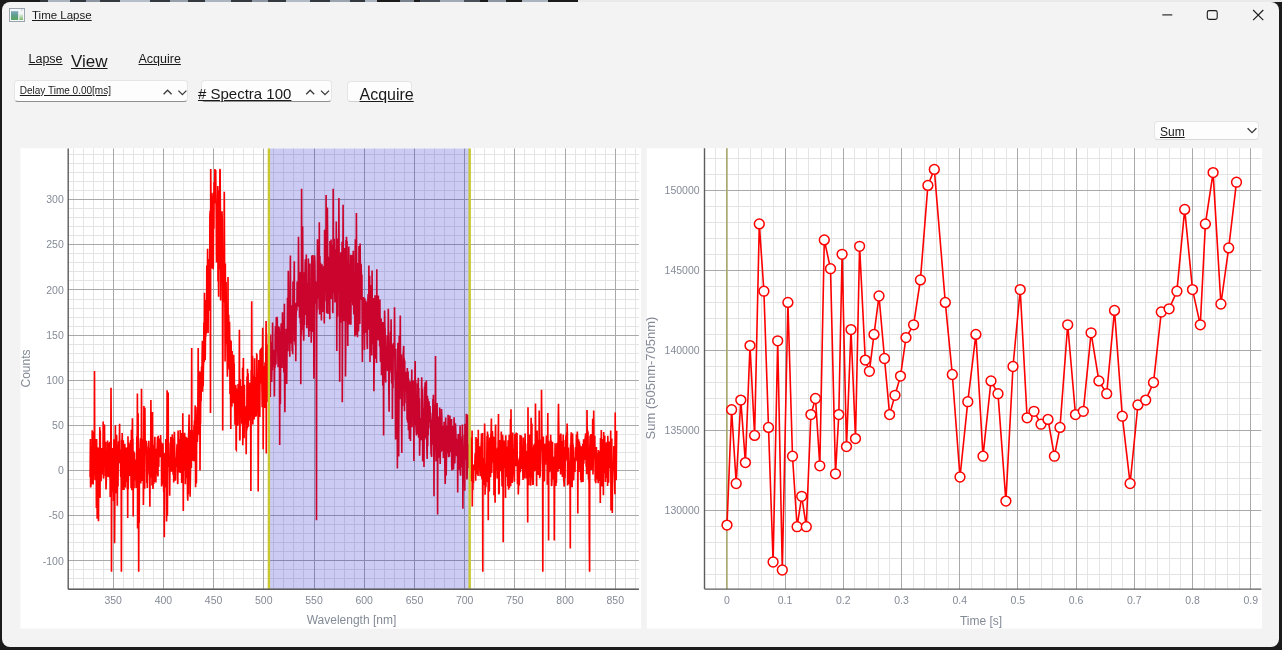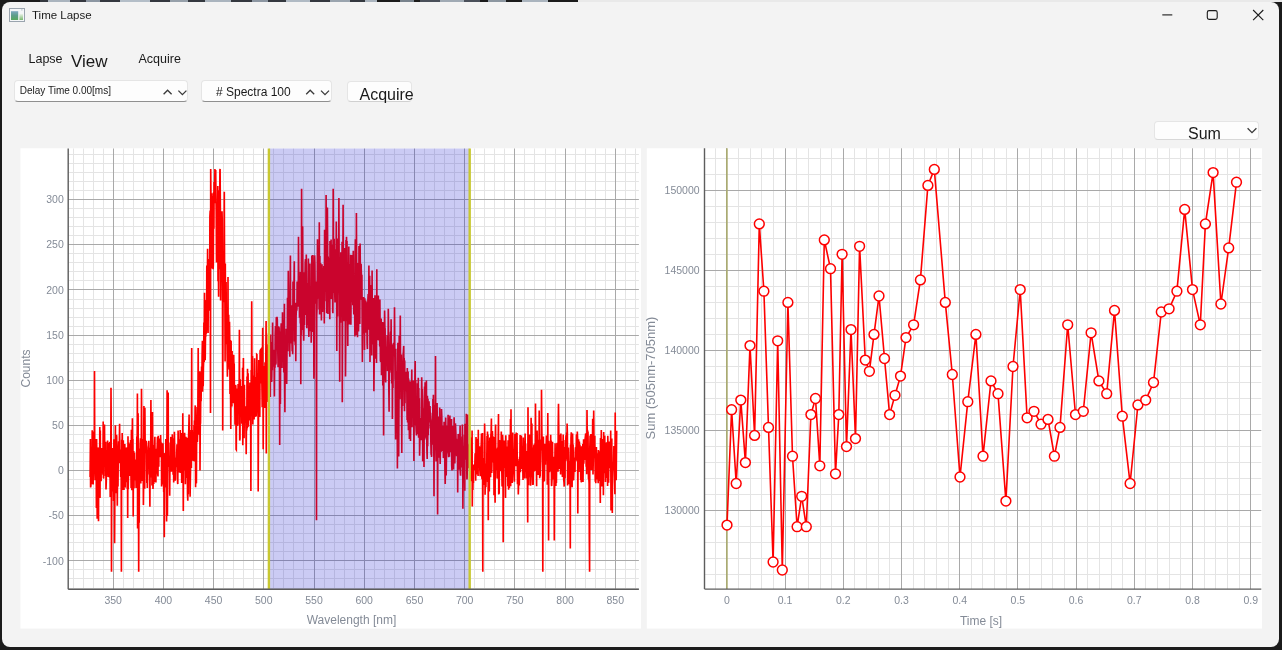--- a/index.html
+++ b/index.html
@@ -1,16 +1,16 @@
 <!DOCTYPE html>
 <html><head><meta charset="utf-8"><style>
 * { margin:0; padding:0; box-sizing:border-box; }
 body { width:1282px; height:650px; background:#1b1b1b; font-family:"Liberation Sans",sans-serif; position:relative; overflow:hidden; }
 #win { position:absolute; left:2px; top:2px; width:1277px; height:645px; background:#f3f3f3; border-radius:8px; }
-.t { position:absolute; white-space:nowrap; color:#1a1a1a; }
+.t { position:absolute; white-space:nowrap; color:#1a1a1a;text-decoration:underline; }
 .box { position:absolute; background:#fdfdfd; border:1px solid #e5e5e5; border-bottom:1px solid #8f8f8f; border-radius:4px; }
 </style></head>
 <body>
 <div style="position:absolute;left:578px;top:0;width:704px;height:2px;background:#e9e9e9"></div>
 <div style="position:absolute;left:40px;top:0;width:330px;height:2px;background:#34383f"></div>
 <div style="position:absolute;left:420px;top:0;width:60px;height:2px;background:#4a505a"></div>
 <div style="position:absolute;left:48px;top:0;width:22px;height:2px;background:#aab4be"></div>
 <div style="position:absolute;left:86px;top:0;width:14px;height:2px;background:#8c96a2"></div>
 <div style="position:absolute;left:120px;top:0;width:30px;height:2px;background:#b4bec8"></div>
 <div style="position:absolute;left:170px;top:0;width:18px;height:2px;background:#96a0aa"></div>
@@ -43,23 +43,23 @@
 </svg>
 <div class="t" style="left:32px;top:8.5px;font-size:11.5px;line-height:12.5px">Time Lapse</div>
 <div class="t" style="left:28.5px;top:52px;font-size:12.5px">Lapse</div>
 <div class="t" style="left:71px;top:52px;font-size:17px">View</div>
 <div class="t" style="left:138.5px;top:52px;font-size:12.5px">Acquire</div>
 <div class="box" style="left:13.6px;top:80.3px;width:174.7px;height:22px"></div>
 <div class="box" style="left:201.3px;top:80.3px;width:130.9px;height:22px"></div>
 <div class="box" style="left:346.6px;top:81.3px;width:65.5px;height:20.3px;border-bottom-color:#d0d0d0"></div>
 <div class="box" style="left:1153.5px;top:120.7px;width:105.5px;height:19.6px;border-bottom-color:#d8d8d8"></div>
 <div class="t" style="left:19.8px;top:85px;font-size:10px">Delay Time 0.00[ms]</div>
-<div class="t" style="left:216px;top:85px;font-size:12px"># Spectra 100</div>
+<div class="t" style="left:198px;top:85px;font-size:15px"># Spectra 100</div>
 <div class="t" style="left:359.5px;top:85.5px;font-size:16px">Acquire</div>
-<div class="t" style="left:1188px;top:124.5px;font-size:16px">Sum</div>
+<div class="t" style="left:1160px;top:124.5px;font-size:12px">Sum</div>
 <svg style="position:absolute;left:0;top:0" width="1282" height="650" viewBox="0 0 1282 650">
 <rect x="20.4" y="148.3" width="620.6" height="480.3" fill="#ffffff"></rect>
 <rect x="646.8" y="148.3" width="615.2" height="480.3" fill="#ffffff"></rect>
 <path d="M73.5 148.5V589.3 M83.5 148.5V589.3 M93.5 148.5V589.3 M103.5 148.5V589.3 M123.5 148.5V589.3 M133.5 148.5V589.3 M143.5 148.5V589.3 M153.5 148.5V589.3 M173.5 148.5V589.3 M183.5 148.5V589.3 M193.5 148.5V589.3 M203.5 148.5V589.3 M223.5 148.5V589.3 M233.5 148.5V589.3 M243.5 148.5V589.3 M253.5 148.5V589.3 M273.5 148.5V589.3 M283.5 148.5V589.3 M293.5 148.5V589.3 M303.5 148.5V589.3 M324.5 148.5V589.3 M334.5 148.5V589.3 M344.5 148.5V589.3 M354.5 148.5V589.3 M374.5 148.5V589.3 M384.5 148.5V589.3 M394.5 148.5V589.3 M404.5 148.5V589.3 M424.5 148.5V589.3 M434.5 148.5V589.3 M444.5 148.5V589.3 M454.5 148.5V589.3 M474.5 148.5V589.3 M484.5 148.5V589.3 M494.5 148.5V589.3 M504.5 148.5V589.3 M524.5 148.5V589.3 M534.5 148.5V589.3 M545.5 148.5V589.3 M555.5 148.5V589.3 M575.5 148.5V589.3 M585.5 148.5V589.3 M595.5 148.5V589.3 M605.5 148.5V589.3 M625.5 148.5V589.3 M635.5 148.5V589.3 M68.2 588.5H638.9 M68.2 578.5H638.9 M68.2 569.5H638.9 M68.2 551.5H638.9 M68.2 542.5H638.9 M68.2 533.5H638.9 M68.2 524.5H638.9 M68.2 506.5H638.9 M68.2 497.5H638.9 M68.2 488.5H638.9 M68.2 479.5H638.9 M68.2 461.5H638.9 M68.2 452.5H638.9 M68.2 443.5H638.9 M68.2 434.5H638.9 M68.2 416.5H638.9 M68.2 407.5H638.9 M68.2 398.5H638.9 M68.2 389.5H638.9 M68.2 371.5H638.9 M68.2 362.5H638.9 M68.2 353.5H638.9 M68.2 344.5H638.9 M68.2 326.5H638.9 M68.2 317.5H638.9 M68.2 308.5H638.9 M68.2 299.5H638.9 M68.2 280.5H638.9 M68.2 271.5H638.9 M68.2 262.5H638.9 M68.2 253.5H638.9 M68.2 235.5H638.9 M68.2 226.5H638.9 M68.2 217.5H638.9 M68.2 208.5H638.9 M68.2 190.5H638.9 M68.2 181.5H638.9 M68.2 172.5H638.9 M68.2 163.5H638.9 M68.2 154.5H638.9" stroke="#e4e4e4" stroke-width="1" fill="none"></path>
 <path d="M113.5 148.5V589.3 M163.5 148.5V589.3 M213.5 148.5V589.3 M263.5 148.5V589.3 M314.5 148.5V589.3 M364.5 148.5V589.3 M414.5 148.5V589.3 M464.5 148.5V589.3 M514.5 148.5V589.3 M565.5 148.5V589.3 M615.5 148.5V589.3 M68.2 560.5H638.9 M68.2 515.5H638.9 M68.2 470.5H638.9 M68.2 425.5H638.9 M68.2 380.5H638.9 M68.2 335.5H638.9 M68.2 289.5H638.9 M68.2 244.5H638.9 M68.2 199.5H638.9" stroke="#a9a9a9" stroke-width="1" fill="none"></path>
 <polyline points="90.1,476.9 90.4,439.1 90.6,487.4 90.9,485.7 91.1,471.5 91.4,478.0 91.7,454.1 91.9,484.3 92.2,430.2 92.5,453.1 92.7,463.3 93.0,459.3 93.2,484.6 93.5,431.4 93.8,467.9 94.0,459.8 94.3,470.1 94.5,370.9 94.8,470.2 95.1,480.3 95.3,454.1 95.6,439.1 95.8,440.4 96.1,442.7 96.4,508.1 96.6,438.9 96.9,460.4 97.2,518.7 97.4,460.6 97.7,465.7 97.9,447.4 98.2,454.6 98.5,521.2 98.7,479.6 99.0,448.3 99.2,449.0 99.5,489.4 99.8,427.0 100.0,497.9 100.3,430.5 100.5,467.7 100.8,472.9 101.1,481.3 101.3,451.2 101.6,448.2 101.9,451.0 102.1,462.2 102.4,451.9 102.6,461.4 102.9,474.7 103.2,421.5 103.4,477.7 103.7,478.4 103.9,431.3 104.2,439.3 104.5,424.6 104.7,447.0 105.0,450.0 105.2,442.8 105.5,476.1 105.8,441.7 106.0,489.4 106.3,481.3 106.6,453.2 106.8,457.0 107.1,466.8 107.3,474.7 107.6,440.6 107.9,464.6 108.1,476.9 108.4,472.0 108.6,449.0 108.9,442.7 109.2,457.3 109.4,477.4 109.7,443.7 109.9,441.9 110.2,496.9 110.5,475.3 110.7,478.8 111.0,387.8 111.3,453.1 111.5,571.7 111.8,455.7 112.0,486.0 112.3,448.0 112.6,452.7 112.8,451.4 113.1,491.5 113.3,468.0 113.6,500.9 113.9,439.3 114.1,482.6 114.4,490.2 114.6,543.2 114.9,484.6 115.2,447.3 115.4,425.2 115.7,493.3 116.0,447.3 116.2,443.7 116.5,434.8 116.7,436.8 117.0,474.5 117.3,505.7 117.5,480.2 117.8,459.3 118.0,486.6 118.3,449.6 118.6,441.4 118.8,463.3 119.1,451.3 119.3,448.2 119.6,423.7 119.9,463.3 120.1,455.1 120.4,452.7 120.7,477.1 120.9,449.5 121.2,480.0 121.4,571.7 121.7,439.7 122.0,459.5 122.2,433.1 122.5,487.4 122.7,489.9 123.0,482.5 123.3,440.3 123.5,452.6 123.8,468.4 124.0,490.0 124.3,445.4 124.6,464.0 124.8,444.0 125.1,468.3 125.4,486.1 125.6,486.4 125.9,447.4 126.1,449.0 126.4,482.2 126.7,468.1 126.9,476.2 127.2,475.3 127.4,447.2 127.7,517.9 128.0,436.2 128.2,489.2 128.5,474.3 128.7,442.4 129.0,466.7 129.3,448.5 129.5,476.0 129.8,468.3 130.1,443.9 130.3,473.3 130.6,439.9 130.8,459.6 131.1,488.0 131.4,429.7 131.6,477.5 131.9,490.2 132.1,453.1 132.4,418.2 132.7,454.7 132.9,438.9 133.2,516.5 133.4,468.5 133.7,450.9 134.0,488.2 134.2,454.7 134.5,452.7 134.8,476.7 135.0,474.2 135.3,480.5 135.5,459.5 135.8,470.1 136.1,488.0 136.3,474.9 136.6,476.9 136.8,436.5 137.1,457.0 137.4,393.6 137.6,528.6 137.9,417.5 138.1,413.3 138.4,469.2 138.7,571.7 138.9,480.1 139.2,522.8 139.4,479.2 139.7,448.5 140.0,476.1 140.2,444.6 140.5,438.4 140.8,483.5 141.0,446.3 141.3,454.1 141.5,388.8 141.8,434.2 142.1,481.0 142.3,464.6 142.6,455.9 142.8,440.8 143.1,439.0 143.4,504.9 143.6,488.6 143.9,406.0 144.1,411.6 144.4,415.7 144.7,488.8 144.9,407.8 145.2,452.6 145.5,440.8 145.7,446.3 146.0,441.1 146.2,441.7 146.5,454.7 146.8,483.0 147.0,452.9 147.3,488.0 147.5,470.8 147.8,474.5 148.1,447.3 148.3,446.0 148.6,441.8 148.8,440.8 149.1,456.1 149.4,447.8 149.6,480.5 149.9,506.8 150.2,453.3 150.4,465.0 150.7,462.8 150.9,400.0 151.2,477.6 151.5,442.5 151.7,449.4 152.0,485.5 152.2,474.2 152.5,412.0 152.8,474.9 153.0,489.0 153.3,480.3 153.5,481.7 153.8,484.1 154.1,445.0 154.3,482.1 154.6,444.6 154.9,436.8 155.1,479.4 155.4,457.5 155.6,467.0 155.9,482.5 156.2,462.4 156.4,448.7 156.7,452.3 156.9,453.3 157.2,446.3 157.5,437.0 157.7,473.8 158.0,476.4 158.2,435.7 158.5,462.9 158.8,466.8 159.0,438.4 159.3,449.9 159.6,448.5 159.8,445.3 160.1,457.2 160.3,451.9 160.6,434.9 160.9,446.0 161.1,444.0 161.4,443.8 161.6,486.6 161.9,472.8 162.2,447.3 162.4,484.4 162.7,449.6 162.9,443.3 163.2,461.7 163.5,472.4 163.7,492.0 164.0,480.0 164.3,537.2 164.5,454.8 164.8,453.2 165.0,470.6 165.3,483.6 165.6,487.5 165.8,439.0 166.1,448.6 166.3,465.0 166.6,521.5 166.9,442.5 167.1,390.2 167.4,515.9 167.6,480.7 167.9,435.6 168.2,392.5 168.4,464.8 168.7,466.8 169.0,464.8 169.2,456.4 169.5,466.3 169.7,495.8 170.0,457.8 170.3,442.6 170.5,468.6 170.8,437.6 171.0,437.0 171.3,471.8 171.6,465.3 171.8,454.9 172.1,465.6 172.3,434.3 172.6,471.4 172.9,438.7 173.1,474.8 173.4,439.2 173.7,482.4 173.9,441.0 174.2,441.5 174.4,431.7 174.7,449.0 175.0,466.2 175.2,480.5 175.5,478.7 175.7,459.1 176.0,458.7 176.3,461.5 176.5,467.2 176.8,450.9 177.0,444.2 177.3,448.4 177.6,483.2 177.8,483.9 178.1,430.6 178.4,446.9 178.6,460.3 178.9,439.3 179.1,472.5 179.4,444.0 179.7,451.0 179.9,465.3 180.2,429.9 180.4,472.9 180.7,469.4 181.0,453.9 181.2,433.1 181.5,444.2 181.7,483.0 182.0,451.5 182.3,467.7 182.5,470.7 182.8,413.3 183.1,470.5 183.3,511.0 183.6,434.2 183.8,470.2 184.1,452.7 184.4,470.6 184.6,432.7 184.9,439.8 185.1,440.4 185.4,484.2 185.7,464.3 185.9,436.8 186.2,467.7 186.4,477.9 186.7,445.3 187.0,468.5 187.2,437.8 187.5,494.4 187.8,500.7 188.0,455.0 188.3,494.3 188.5,438.9 188.8,429.4 189.1,414.4 189.3,442.4 189.6,463.0 189.8,430.0 190.1,496.7 190.4,477.3 190.6,466.4 190.9,467.3 191.1,441.5 191.4,468.1 191.7,347.9 191.9,457.4 192.2,429.9 192.5,457.9 192.7,460.1 193.0,450.4 193.2,461.1 193.5,433.4 193.8,440.1 194.0,424.9 194.3,461.5 194.5,420.4 194.8,434.3 195.1,407.7 195.3,405.4 195.6,487.3 195.8,445.4 196.1,473.6 196.4,483.4 196.6,448.3 196.9,420.6 197.2,407.0 197.4,442.1 197.7,431.1 197.9,401.8 198.2,348.1 198.5,426.5 198.7,434.8 199.0,410.4 199.2,400.1 199.5,429.6 199.8,371.3 200.0,470.5 200.3,420.0 200.5,423.7 200.8,388.9 201.1,401.2 201.3,383.4 201.6,366.4 201.9,388.3 202.1,357.1 202.4,340.8 202.6,391.7 202.9,375.6 203.2,386.2 203.4,368.1 203.7,359.9 203.9,322.6 204.2,362.0 204.5,292.7 204.7,330.9 205.0,300.1 205.2,360.3 205.5,333.9 205.8,334.3 206.0,322.6 206.3,333.6 206.6,323.7 206.8,265.4 207.1,307.0 207.3,295.4 207.6,248.7 207.9,290.1 208.1,333.0 208.4,271.6 208.6,301.0 208.9,284.8 209.2,259.1 209.4,310.8 209.7,283.0 209.9,216.4 210.2,210.6 210.5,413.1 210.7,169.0 211.0,204.5 211.3,237.0 211.5,268.4 211.8,193.2 212.0,215.7 212.3,215.3 212.6,196.2 212.8,225.3 213.1,269.3 213.3,265.2 213.6,192.3 213.9,228.8 214.1,183.4 214.4,183.6 214.6,201.7 214.9,169.0 215.2,175.7 215.4,203.3 215.7,169.9 215.9,192.4 216.2,210.9 216.5,262.4 216.7,230.4 217.0,248.8 217.3,209.0 217.5,244.6 217.8,186.1 218.0,281.2 218.3,255.1 218.6,296.7 218.8,236.8 219.1,269.2 219.3,190.3 219.6,226.7 219.9,170.1 220.1,169.0 220.4,213.2 220.6,300.6 220.9,265.3 221.2,266.9 221.4,243.9 221.7,241.6 222.0,211.2 222.2,219.1 222.5,305.2 222.7,430.5 223.0,299.2 223.3,296.0 223.5,302.1 223.8,288.5 224.0,247.2 224.3,191.7 224.6,278.4 224.8,269.5 225.1,361.5 225.3,263.5 225.6,325.3 225.9,316.2 226.1,281.9 226.4,344.2 226.7,326.5 226.9,335.4 227.2,358.8 227.4,376.7 227.7,359.9 228.0,277.1 228.2,358.7 228.5,366.1 228.7,314.8 229.0,351.3 229.3,369.4 229.5,321.8 229.8,343.7 230.0,394.1 230.3,340.1 230.6,399.2 230.8,428.9 231.1,340.7 231.4,372.4 231.6,404.1 231.9,406.6 232.1,350.9 232.4,381.9 232.7,358.7 232.9,402.9 233.2,382.6 233.4,382.8 233.7,354.8 234.0,373.8 234.2,363.6 234.5,404.3 234.7,393.0 235.0,424.8 235.3,396.7 235.5,385.0 235.8,385.9 236.1,449.4 236.3,449.7 236.6,396.9 236.8,388.6 237.1,402.3 237.4,426.1 237.6,416.6 237.9,424.9 238.1,384.1 238.4,397.1 238.7,401.9 238.9,395.3 239.2,379.1 239.4,329.7 239.7,440.6 240.0,438.7 240.2,379.2 240.5,400.8 240.8,395.8 241.0,388.4 241.3,397.7 241.5,385.9 241.8,423.4 242.1,396.4 242.3,424.6 242.6,367.7 242.8,445.2 243.1,383.8 243.4,357.9 243.6,438.2 243.9,420.4 244.1,438.2 244.4,384.8 244.7,417.4 244.9,420.2 245.2,420.1 245.5,422.4 245.7,406.2 246.0,433.9 246.2,454.2 246.5,421.6 246.8,430.5 247.0,376.5 247.3,428.2 247.5,368.7 247.8,417.7 248.1,373.3 248.3,426.8 248.6,388.9 248.8,390.6 249.1,420.4 249.4,399.7 249.6,403.3 249.9,382.5 250.2,410.1 250.4,403.8 250.7,435.1 250.9,491.0 251.2,369.9 251.5,381.4 251.7,301.2 252.0,383.5 252.2,415.6 252.5,356.1 252.8,424.4 253.0,398.6 253.3,375.6 253.5,381.0 253.8,390.8 254.1,419.5 254.3,392.0 254.6,358.2 254.9,417.0 255.1,408.0 255.4,377.0 255.6,395.2 255.9,391.2 256.2,416.5 256.4,411.7 256.7,354.4 256.9,354.6 257.2,390.1 257.5,379.0 257.7,377.2 258.0,391.6 258.2,491.6 258.5,418.9 258.8,360.0 259.0,364.9 259.3,414.8 259.6,364.4 259.8,417.0 260.1,350.2 260.3,383.6 260.6,349.9 260.9,349.5 261.1,366.2 261.4,379.8 261.6,357.8 261.9,384.3 262.2,406.9 262.4,359.3 262.7,327.7 262.9,371.1 263.2,449.2 263.5,381.5 263.7,392.0 264.0,399.4 264.3,366.0 264.5,371.8 264.8,407.9 265.0,362.6 265.3,402.8 265.6,361.7 265.8,363.8 266.1,321.0 266.3,453.6 266.6,366.9 266.9,355.4 267.1,402.1 267.4,391.2 267.6,362.7 267.9,344.2 268.2,373.8 268.4,336.4 268.7,333.1 269.0,474.5 269.2,377.8 269.5,347.7 269.7,355.0 270.0,336.1 270.3,397.1 270.5,334.4 270.8,365.3 271.0,377.1 271.3,370.3 271.6,382.0 271.8,376.0 272.1,342.0 272.3,370.2 272.6,322.4 272.9,357.8 273.1,365.6 273.4,365.3 273.7,363.9 273.9,349.7 274.2,370.4 274.4,396.5 274.7,350.7 275.0,367.7 275.2,334.7 275.5,326.1 275.7,364.5 276.0,363.0 276.3,317.3 276.5,330.9 276.8,330.8 277.0,316.8 277.3,319.5 277.6,343.1 277.8,351.4 278.1,367.3 278.4,343.0 278.6,326.3 278.9,353.4 279.1,327.3 279.4,349.9 279.7,445.1 279.9,331.5 280.2,372.7 280.4,404.0 280.7,342.5 281.0,328.8 281.2,323.2 281.5,336.1 281.7,356.6 282.0,368.1 282.3,341.8 282.5,312.3 282.8,362.3 283.1,320.3 283.3,344.5 283.6,324.5 283.8,372.4 284.1,343.7 284.4,303.8 284.6,378.1 284.9,412.3 285.1,342.4 285.4,335.3 285.7,367.6 285.9,368.8 286.2,328.8 286.4,369.9 286.7,383.9 287.0,348.4 287.2,349.6 287.5,297.7 287.8,351.3 288.0,326.2 288.3,270.8 288.5,295.6 288.8,300.8 289.1,323.7 289.3,309.4 289.6,350.8 289.8,356.7 290.1,296.7 290.4,255.4 290.6,300.8 290.9,343.5 291.1,336.9 291.4,332.1 291.7,305.3 291.9,338.6 292.2,351.3 292.4,338.6 292.7,354.2 293.0,281.5 293.2,331.0 293.5,298.4 293.8,317.5 294.0,283.8 294.3,261.3 294.5,341.4 294.8,336.2 295.1,341.3 295.3,345.1 295.6,302.8 295.8,361.2 296.1,315.8 296.4,309.8 296.6,310.9 296.9,309.2 297.1,281.6 297.4,283.5 297.7,301.7 297.9,283.6 298.2,306.8 298.5,236.8 298.7,264.6 299.0,296.0 299.2,289.5 299.5,317.8 299.8,309.2 300.0,277.1 300.3,323.4 300.5,271.9 300.8,384.3 301.1,284.0 301.3,335.5 301.6,188.8 301.8,290.3 302.1,318.9 302.4,329.9 302.6,226.3 302.9,288.7 303.2,293.8 303.4,331.9 303.7,340.7 303.9,332.7 304.2,272.2 304.5,325.1 304.7,279.7 305.0,280.8 305.2,263.0 305.5,259.1 305.8,267.1 306.0,314.9 306.3,254.5 306.5,281.2 306.8,328.3 307.1,296.7 307.3,301.6 307.6,322.6 307.9,282.9 308.1,325.1 308.4,258.5 308.6,327.2 308.9,336.9 309.2,296.6 309.4,324.7 309.7,300.7 309.9,263.5 310.2,331.3 310.5,326.4 310.7,300.6 311.0,307.7 311.2,342.8 311.5,328.6 311.8,255.5 312.0,321.5 312.3,332.1 312.6,288.7 312.8,255.0 313.1,280.0 313.3,317.6 313.6,281.2 313.9,378.7 314.1,373.3 314.4,283.4 314.6,255.4 314.9,264.1 315.2,301.0 315.4,303.7 315.7,293.3 315.9,281.6 316.2,282.5 316.5,520.3 316.7,316.0 317.0,308.4 317.3,276.0 317.5,239.2 317.8,274.0 318.0,295.7 318.3,252.0 318.6,298.7 318.8,272.4 319.1,309.6 319.3,222.3 319.6,314.4 319.9,255.9 320.1,296.1 320.4,267.9 320.6,262.9 320.9,304.5 321.2,300.7 321.4,320.5 321.7,287.9 322.0,264.3 322.2,275.1 322.5,311.9 322.7,300.8 323.0,294.6 323.3,267.9 323.5,297.5 323.8,266.1 324.0,269.8 324.3,323.6 324.6,229.7 324.8,301.2 325.1,254.4 325.3,278.1 325.6,275.3 325.9,277.0 326.1,195.0 326.4,276.3 326.7,313.2 326.9,280.5 327.2,292.5 327.4,207.6 327.7,255.0 328.0,313.9 328.2,256.6 328.5,289.6 328.7,265.5 329.0,265.8 329.3,288.8 329.5,258.1 329.8,319.2 330.0,241.1 330.3,284.1 330.6,241.4 330.8,297.1 331.1,239.5 331.4,298.9 331.6,247.7 331.9,257.7 332.1,244.8 332.4,248.6 332.7,311.1 332.9,313.3 333.2,188.8 333.4,255.5 333.7,243.9 334.0,262.5 334.2,238.7 334.5,292.7 334.7,291.8 335.0,302.6 335.3,249.2 335.5,300.4 335.8,278.9 336.1,261.9 336.3,221.6 336.6,277.7 336.8,350.9 337.1,248.3 337.4,240.4 337.6,316.6 337.9,238.6 338.1,268.7 338.4,279.6 338.7,246.5 338.9,198.1 339.2,284.0 339.4,295.3 339.7,381.7 340.0,289.8 340.2,285.1 340.5,322.8 340.8,252.3 341.0,256.6 341.3,284.9 341.5,299.4 341.8,315.1 342.1,241.8 342.3,402.2 342.6,320.3 342.8,294.4 343.1,204.7 343.4,320.2 343.6,318.2 343.9,321.2 344.1,287.8 344.4,248.1 344.7,291.5 344.9,311.5 345.2,256.8 345.5,376.6 345.7,349.2 346.0,239.9 346.2,265.2 346.5,236.7 346.8,257.4 347.0,241.1 347.3,320.6 347.5,318.4 347.8,346.0 348.1,262.5 348.3,299.4 348.6,323.2 348.8,246.6 349.1,296.9 349.4,324.5 349.6,264.9 349.9,264.3 350.2,303.8 350.4,319.8 350.7,254.7 350.9,324.8 351.2,269.3 351.5,288.0 351.7,255.1 352.0,302.3 352.2,258.9 352.5,281.6 352.8,305.3 353.0,263.9 353.3,250.7 353.5,301.8 353.8,314.6 354.1,286.9 354.3,298.7 354.6,303.2 354.9,336.4 355.1,260.2 355.4,239.2 355.6,255.2 355.9,330.9 356.2,335.0 356.4,213.1 356.7,282.0 356.9,273.6 357.2,296.1 357.5,337.2 357.7,273.9 358.0,263.1 358.2,287.1 358.5,331.5 358.8,313.2 359.0,246.0 359.3,281.4 359.6,309.6 359.8,323.9 360.1,243.6 360.3,265.4 360.6,298.5 360.9,283.4 361.1,263.7 361.4,276.0 361.6,300.1 361.9,274.8 362.2,330.6 362.4,361.9 362.7,321.1 362.9,325.8 363.2,333.5 363.5,308.1 363.7,297.0 364.0,322.9 364.2,304.7 364.5,349.9 364.8,298.2 365.0,307.3 365.3,301.0 365.6,306.5 365.8,300.4 366.1,332.7 366.3,309.3 366.6,302.3 366.9,313.8 367.1,343.3 367.4,349.1 367.6,323.3 367.9,299.9 368.2,294.1 368.4,311.5 368.7,317.2 368.9,265.5 369.2,329.8 369.5,277.5 369.7,275.7 370.0,362.0 370.3,327.2 370.5,335.0 370.8,310.5 371.0,331.2 371.3,285.1 371.6,297.0 371.8,355.4 372.1,270.6 372.3,344.5 372.6,317.3 372.9,310.1 373.1,307.4 373.4,301.3 373.6,297.9 373.9,391.2 374.2,361.6 374.4,319.6 374.7,315.5 375.0,295.3 375.2,334.0 375.5,358.8 375.7,322.8 376.0,334.9 376.3,325.4 376.5,363.1 376.8,269.3 377.0,324.8 377.3,312.8 377.6,322.7 377.8,340.2 378.1,309.5 378.3,295.6 378.6,307.7 378.9,308.1 379.1,340.4 379.4,301.1 379.7,346.4 379.9,299.4 380.2,339.4 380.4,360.5 380.7,361.8 381.0,360.4 381.2,318.6 381.5,375.3 381.7,334.8 382.0,367.5 382.3,350.7 382.5,322.0 382.8,385.6 383.0,322.2 383.3,339.4 383.6,435.6 383.8,330.2 384.1,340.9 384.4,335.4 384.6,310.4 384.9,328.8 385.1,328.3 385.4,380.2 385.7,382.4 385.9,347.2 386.2,346.6 386.4,356.3 386.7,363.6 387.0,342.0 387.2,335.3 387.5,370.9 387.7,363.4 388.0,359.6 388.3,308.7 388.5,322.2 388.8,387.6 389.1,411.7 389.3,348.5 389.6,372.6 389.8,368.5 390.1,354.3 390.4,335.2 390.6,331.9 390.9,356.7 391.1,319.2 391.4,368.1 391.7,383.4 391.9,356.8 392.2,344.8 392.4,418.9 392.7,358.1 393.0,388.1 393.2,343.6 393.5,352.8 393.8,342.7 394.0,348.1 394.3,356.1 394.5,307.2 394.8,351.0 395.1,379.8 395.3,377.3 395.6,439.6 395.8,348.7 396.1,397.8 396.4,371.6 396.6,376.6 396.9,371.0 397.1,375.0 397.4,468.5 397.7,367.5 397.9,342.8 398.2,397.2 398.5,402.9 398.7,456.6 399.0,394.6 399.2,335.7 399.5,390.9 399.8,399.3 400.0,355.5 400.3,315.6 400.5,366.7 400.8,373.9 401.1,388.3 401.3,354.5 401.6,410.4 401.8,453.0 402.1,373.4 402.4,362.4 402.6,405.9 402.9,365.3 403.2,353.7 403.4,351.8 403.7,345.9 403.9,375.2 404.2,358.1 404.5,411.3 404.7,360.5 405.0,403.3 405.2,382.2 405.5,391.2 405.8,372.2 406.0,377.2 406.3,389.3 406.5,371.8 406.8,386.1 407.1,420.1 407.3,367.9 407.6,422.6 407.9,407.9 408.1,371.6 408.4,430.2 408.6,378.6 408.9,405.4 409.2,410.9 409.4,438.9 409.7,381.2 409.9,402.9 410.2,381.6 410.5,441.0 410.7,419.9 411.0,420.2 411.2,393.3 411.5,393.3 411.8,369.4 412.0,427.3 412.3,381.7 412.6,380.7 412.8,383.9 413.1,414.2 413.3,380.5 413.6,383.2 413.9,461.1 414.1,403.5 414.4,392.8 414.6,412.4 414.9,379.6 415.2,361.0 415.4,425.3 415.7,380.0 415.9,423.8 416.2,431.7 416.5,435.4 416.7,406.4 417.0,433.9 417.3,423.7 417.5,383.2 417.8,430.2 418.0,413.7 418.3,377.7 418.6,437.7 418.8,388.1 419.1,429.5 419.3,398.3 419.6,455.7 419.9,441.6 420.1,423.2 420.4,429.8 420.6,418.1 420.9,426.6 421.2,440.3 421.4,405.7 421.7,377.2 422.0,398.4 422.2,389.0 422.5,409.6 422.7,461.3 423.0,459.3 423.3,408.2 423.5,426.9 423.8,424.5 424.0,467.1 424.3,401.5 424.6,386.4 424.8,439.4 425.1,382.3 425.3,420.5 425.6,437.8 425.9,417.5 426.1,399.6 426.4,380.6 426.7,426.4 426.9,450.2 427.2,459.0 427.4,395.7 427.7,446.2 428.0,398.8 428.2,435.3 428.5,408.5 428.7,428.5 429.0,401.3 429.3,413.6 429.5,418.7 429.8,422.5 430.0,406.1 430.3,417.9 430.6,421.2 430.8,439.8 431.1,453.7 431.4,453.6 431.6,456.9 431.9,436.3 432.1,424.6 432.4,412.7 432.7,438.8 432.9,399.0 433.2,444.8 433.4,394.7 433.7,411.8 434.0,496.2 434.2,444.2 434.5,443.2 434.7,445.1 435.0,404.7 435.3,450.2 435.5,355.9 435.8,446.5 436.1,461.4 436.3,424.4 436.6,423.4 436.8,432.1 437.1,403.0 437.4,449.3 437.6,514.4 437.9,430.0 438.1,426.7 438.4,429.6 438.7,416.6 438.9,428.9 439.2,457.7 439.4,449.3 439.7,407.5 440.0,456.9 440.2,464.1 440.5,440.7 440.7,426.2 441.0,452.0 441.3,433.2 441.5,409.1 441.8,416.8 442.1,450.9 442.3,425.7 442.6,433.5 442.8,446.4 443.1,426.3 443.4,458.1 443.6,454.7 443.9,449.0 444.1,421.8 444.4,442.0 444.7,451.7 444.9,469.5 445.2,484.1 445.4,467.9 445.7,417.4 446.0,437.3 446.2,475.5 446.5,454.2 446.8,452.0 447.0,448.7 447.3,450.8 447.5,425.7 447.8,447.0 448.1,414.8 448.3,450.5 448.6,457.2 448.8,424.6 449.1,418.3 449.4,456.8 449.6,427.4 449.9,415.6 450.1,440.3 450.4,452.2 450.7,419.8 450.9,424.7 451.2,428.8 451.5,418.9 451.7,465.2 452.0,470.4 452.2,444.1 452.5,426.0 452.8,458.7 453.0,446.5 453.3,434.4 453.5,469.6 453.8,451.2 454.1,417.2 454.3,423.1 454.6,452.5 454.8,463.4 455.1,450.9 455.4,423.4 455.6,426.6 455.9,434.3 456.2,446.4 456.4,438.8 456.7,456.2 456.9,452.0 457.2,447.8 457.5,452.7 457.7,492.6 458.0,443.7 458.2,434.0 458.5,466.7 458.8,451.7 459.0,469.8 459.3,433.7 459.5,449.9 459.8,442.7 460.1,425.4 460.3,472.2 460.6,475.7 460.9,445.0 461.1,459.8 461.4,467.4 461.6,460.2 461.9,436.4 462.2,448.5 462.4,424.6 462.7,446.2 462.9,508.8 463.2,466.9 463.5,454.1 463.7,446.1 464.0,448.4 464.2,468.8 464.5,434.8 464.8,490.7 465.0,423.7 465.3,427.4 465.6,459.7 465.8,451.8 466.1,458.4 466.3,413.7 466.6,441.6 466.9,479.4 467.1,478.2 467.4,462.9 467.6,414.5 467.9,459.8 468.2,444.3 468.4,448.8 468.7,457.0 468.9,468.2 469.2,452.4 469.5,458.5 469.7,463.2 470.0,450.4 470.3,443.3 470.5,477.4 470.8,478.1 471.0,481.3 471.3,438.5 471.6,438.7 471.8,477.1 472.1,430.6 472.3,506.4 472.6,465.3 472.9,489.9 473.1,475.6 473.4,483.0 473.6,464.6 473.9,468.1 474.2,468.6 474.4,468.1 474.7,468.6 475.0,459.6 475.2,453.2 475.5,459.9 475.7,480.7 476.0,437.1 476.3,453.9 476.5,471.7 476.8,474.3 477.0,438.7 477.3,442.8 477.6,459.8 477.8,439.4 478.1,476.0 478.3,429.8 478.6,464.0 478.9,451.4 479.1,463.1 479.4,446.3 479.7,464.3 479.9,470.8 480.2,476.2 480.4,458.5 480.7,457.6 481.0,448.2 481.2,445.9 481.5,433.4 481.7,474.7 482.0,479.2 482.3,461.7 482.5,433.0 482.8,571.7 483.0,460.1 483.3,476.1 483.6,458.1 483.8,484.9 484.1,460.3 484.4,466.2 484.6,423.6 484.9,441.2 485.1,494.7 485.4,467.0 485.7,463.5 485.9,487.2 486.2,470.9 486.4,470.6 486.7,471.7 487.0,435.9 487.2,455.3 487.5,431.5 487.7,481.9 488.0,434.6 488.3,520.3 488.5,440.9 488.8,477.2 489.1,456.7 489.3,491.5 489.6,450.3 489.8,437.5 490.1,451.3 490.4,453.8 490.6,477.2 490.9,434.6 491.1,433.1 491.4,418.6 491.7,472.9 491.9,465.4 492.2,442.6 492.4,431.0 492.7,442.9 493.0,462.5 493.2,436.4 493.5,456.4 493.8,436.9 494.0,495.3 494.3,473.2 494.5,442.4 494.8,482.9 495.1,502.7 495.3,442.9 495.6,424.6 495.8,462.4 496.1,448.4 496.4,469.8 496.6,452.9 496.9,466.1 497.1,478.6 497.4,477.4 497.7,447.4 497.9,468.5 498.2,438.4 498.5,414.0 498.7,494.6 499.0,479.2 499.2,493.8 499.5,440.0 499.8,460.6 500.0,461.3 500.3,453.9 500.5,465.3 500.8,471.2 501.1,449.6 501.3,431.5 501.6,459.8 501.8,469.8 502.1,486.6 502.4,449.8 502.6,434.8 502.9,441.7 503.2,542.2 503.4,475.8 503.7,450.9 503.9,454.8 504.2,440.4 504.5,467.9 504.7,455.1 505.0,464.7 505.2,447.8 505.5,498.0 505.8,435.3 506.0,448.0 506.3,470.4 506.5,477.1 506.8,446.6 507.1,476.3 507.3,473.2 507.6,459.5 507.9,486.2 508.1,440.2 508.4,468.0 508.6,489.8 508.9,467.6 509.2,434.7 509.4,488.1 509.7,463.3 509.9,473.6 510.2,457.9 510.5,419.1 510.7,486.2 511.0,409.2 511.2,450.9 511.5,454.2 511.8,470.8 512.0,468.1 512.3,483.1 512.6,468.3 512.8,432.4 513.1,461.8 513.3,459.5 513.6,449.6 513.9,457.9 514.1,472.5 514.4,481.7 514.6,452.9 514.9,433.9 515.2,441.5 515.4,434.2 515.7,466.2 515.9,446.0 516.2,432.6 516.5,437.7 516.7,438.0 517.0,433.1 517.2,457.7 517.5,484.2 517.8,482.1 518.0,461.1 518.3,494.5 518.6,484.0 518.8,464.7 519.1,459.1 519.3,485.4 519.6,456.7 519.9,460.5 520.1,435.0 520.4,472.2 520.6,462.5 520.9,462.5 521.2,469.0 521.4,435.4 521.7,456.8 521.9,460.2 522.2,446.0 522.5,467.0 522.7,460.8 523.0,479.9 523.3,437.4 523.5,459.6 523.8,441.1 524.0,478.3 524.3,460.5 524.6,454.2 524.8,478.5 525.1,433.5 525.3,454.0 525.6,443.7 525.9,472.3 526.1,465.1 526.4,451.1 526.6,478.6 526.9,472.8 527.2,468.0 527.4,476.9 527.7,522.6 528.0,407.3 528.2,471.8 528.5,446.5 528.7,485.2 529.0,451.1 529.3,459.4 529.5,434.5 529.8,477.1 530.0,470.9 530.3,445.9 530.6,485.7 530.8,477.8 531.1,417.8 531.3,431.0 531.6,459.3 531.9,423.6 532.1,474.6 532.4,474.2 532.7,485.0 532.9,460.2 533.2,484.7 533.4,449.6 533.7,447.6 534.0,444.5 534.2,471.2 534.5,470.6 534.7,467.0 535.0,443.3 535.3,449.8 535.5,403.4 535.8,465.5 536.0,470.8 536.3,446.8 536.6,486.2 536.8,451.2 537.1,430.6 537.4,457.0 537.6,474.5 537.9,468.7 538.1,475.0 538.4,448.5 538.7,439.7 538.9,469.2 539.2,410.6 539.4,464.2 539.7,478.3 540.0,446.4 540.2,476.4 540.5,439.5 540.7,444.7 541.0,450.4 541.3,446.5 541.5,389.7 541.8,426.9 542.1,445.2 542.3,460.7 542.6,470.9 542.8,571.7 543.1,451.2 543.4,436.5 543.6,468.3 543.9,462.6 544.1,480.6 544.4,480.2 544.7,443.7 544.9,447.8 545.2,459.1 545.4,464.7 545.7,443.7 546.0,456.0 546.2,444.6 546.5,435.5 546.8,448.7 547.0,443.9 547.3,484.7 547.5,483.0 547.8,412.9 548.1,483.1 548.3,456.0 548.6,540.5 548.8,440.9 549.1,448.2 549.4,472.2 549.6,444.7 549.9,468.6 550.1,468.8 550.4,457.4 550.7,434.7 550.9,471.4 551.2,440.4 551.5,485.2 551.7,486.0 552.0,479.7 552.2,459.9 552.5,441.8 552.8,479.4 553.0,474.2 553.3,457.2 553.5,462.5 553.8,456.8 554.1,472.2 554.3,540.4 554.6,471.2 554.8,468.9 555.1,443.3 555.4,473.0 555.6,472.3 555.9,486.1 556.2,458.7 556.4,483.1 556.7,454.9 556.9,443.7 557.2,443.1 557.5,452.5 557.7,456.7 558.0,471.7 558.2,425.4 558.5,403.7 558.8,432.2 559.0,439.6 559.3,469.0 559.5,436.2 559.8,441.2 560.1,444.2 560.3,434.7 560.6,474.4 560.9,433.4 561.1,446.8 561.4,465.6 561.6,440.9 561.9,447.9 562.2,465.2 562.4,476.9 562.7,451.1 562.9,449.0 563.2,434.4 563.5,473.9 563.7,479.7 564.0,482.4 564.2,486.6 564.5,466.2 564.8,447.0 565.0,478.3 565.3,439.9 565.6,461.1 565.8,439.2 566.1,435.2 566.3,451.2 566.6,432.5 566.9,459.4 567.1,423.6 567.4,434.0 567.6,485.5 567.9,461.7 568.2,451.2 568.4,447.5 568.7,459.7 568.9,484.2 569.2,470.0 569.5,461.0 569.7,466.2 570.0,467.7 570.3,548.5 570.5,444.5 570.8,474.4 571.0,437.7 571.3,432.4 571.6,438.1 571.8,451.4 572.1,487.2 572.3,450.9 572.6,433.5 572.9,461.4 573.1,444.4 573.4,476.0 573.6,480.4 573.9,471.2 574.2,464.1 574.4,467.6 574.7,457.4 575.0,472.0 575.2,452.7 575.5,447.4 575.7,459.9 576.0,452.4 576.3,444.3 576.5,434.3 576.8,444.1 577.0,461.2 577.3,431.5 577.6,438.6 577.8,513.6 578.1,455.1 578.3,447.2 578.6,439.3 578.9,472.1 579.1,447.8 579.4,441.5 579.7,462.8 579.9,444.9 580.2,450.3 580.4,448.9 580.7,479.9 581.0,456.4 581.2,482.3 581.5,481.3 581.7,446.3 582.0,447.6 582.3,464.2 582.5,459.4 582.8,444.0 583.0,481.9 583.3,457.4 583.6,439.3 583.8,463.8 584.1,450.5 584.4,441.0 584.6,459.9 584.9,444.5 585.1,439.4 585.4,436.3 585.7,433.4 585.9,448.1 586.2,466.8 586.4,450.0 586.7,474.3 587.0,410.0 587.2,431.5 587.5,431.3 587.7,438.6 588.0,431.5 588.3,464.6 588.5,479.2 588.8,477.7 589.1,483.5 589.3,538.7 589.6,571.7 589.8,448.8 590.1,435.5 590.4,446.8 590.6,454.6 590.9,433.9 591.1,446.6 591.4,469.9 591.7,466.0 591.9,462.7 592.2,449.5 592.4,449.6 592.7,418.7 593.0,474.6 593.2,463.2 593.5,450.4 593.7,410.6 594.0,444.1 594.3,452.5 594.5,445.2 594.8,435.7 595.1,468.3 595.3,481.7 595.6,465.7 595.8,483.3 596.1,462.5 596.4,446.9 596.6,464.9 596.9,465.6 597.1,453.3 597.4,479.4 597.7,464.5 597.9,477.2 598.2,483.3 598.4,450.0 598.7,458.8 599.0,481.0 599.2,477.5 599.5,468.4 599.8,451.3 600.0,463.2 600.3,502.9 600.5,438.1 600.8,444.5 601.1,471.3 601.3,430.1 601.6,474.8 601.8,486.5 602.1,452.1 602.4,472.0 602.6,439.1 602.9,442.6 603.1,454.7 603.4,495.2 603.7,432.0 603.9,460.7 604.2,472.7 604.5,435.9 604.7,436.3 605.0,473.2 605.2,465.5 605.5,481.9 605.8,466.6 606.0,442.6 606.3,454.4 606.5,444.8 606.8,469.9 607.1,478.0 607.3,442.1 607.6,486.0 607.8,435.7 608.1,451.3 608.4,458.3 608.6,482.7 608.9,458.3 609.2,468.3 609.4,441.4 609.7,442.7 609.9,462.2 610.2,444.1 610.5,452.5 610.7,430.6 611.0,510.4 611.2,473.1 611.5,442.4 611.8,438.4 612.0,483.6 612.3,513.0 612.5,465.3 612.8,462.5 613.1,469.3 613.3,470.1 613.6,462.1 613.9,446.1 614.1,466.9 614.4,476.0 614.6,482.9 614.9,494.2 615.2,412.6 615.4,454.1 615.7,465.3 615.9,445.7 616.2,480.2 616.5,446.1 616.7,430.7" stroke="#fe0000" stroke-width="1.65" fill="none"></polyline>
 <rect x="268.9" y="148.5" width="200.8" height="440.79999999999995" fill="rgb(20,20,205)" fill-opacity="0.22"></rect>
 <path d="M268.9 148.5V589.3 M469.7 148.5V589.3" stroke="#c8c832" stroke-width="2.4" fill="none"></path>
 <path d="M68.2 148.5V589.3 M68.2 589.3H638.9" stroke="#5d5d5d" stroke-width="1.4" fill="none"></path>
 <text x="63.8" y="564.5" font-size="10.5" fill="#848b97" text-anchor="end">-100</text>

